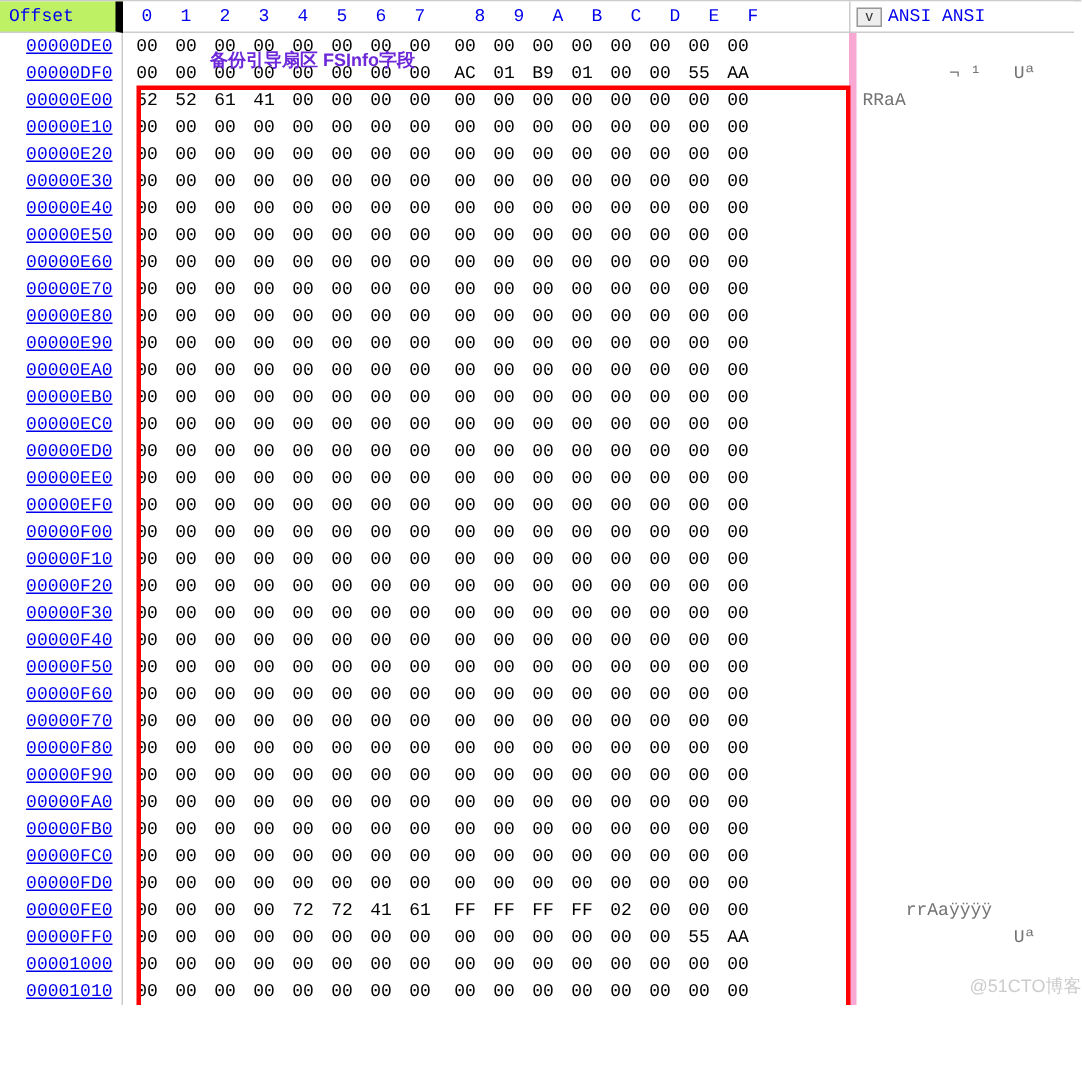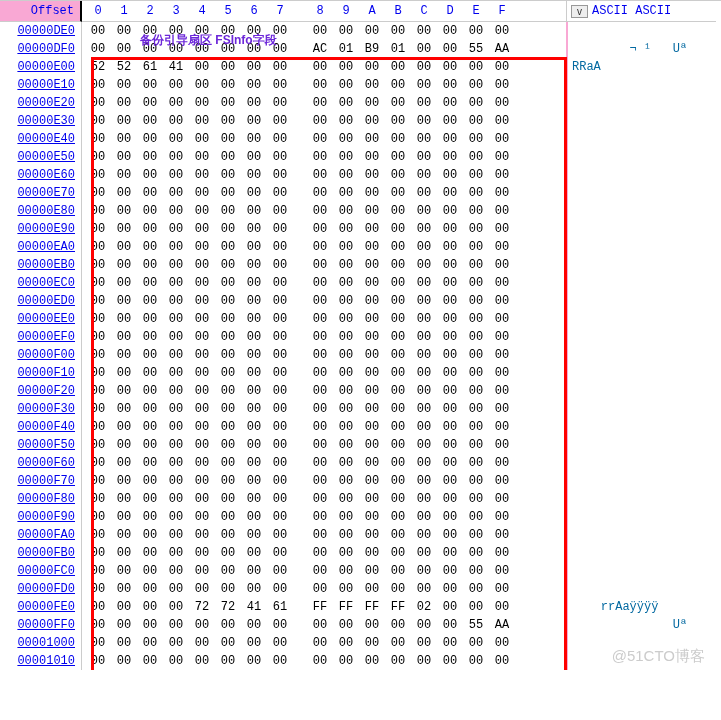--- a/index.html
+++ b/index.html
@@ -12,26 +12,26 @@
     }
     .hex-grid {
       display: grid;
       grid-template-columns: 82px 484px 150px;
       border-top: 1px solid #ccc;
     }
     .header-row {
       display: contents;
     }
     .header-offset {
-      border-right: 2px solid #000000;
+      border-right: 5px solid #000000;
       border-bottom: 1px solid #ccc;
       padding: 3px 6px;
       color: #0000ee;
-      text-align: right;
-      background: #f9a8d4;
+      text-align: left;
+      background: #bef264;
     }
     .header-hex {
       display: flex;
       border-bottom: 1px solid #ccc;
       padding: 3px 4px 3px 8px;
       color: #0000ee;
       background: #fff;
       gap: 10px;
     }
     .header-hex .group1, .header-hex .group2 { display: flex; gap: 10px; }
@@ -61,55 +61,54 @@
       color: #0000ee;
       text-decoration: underline;
       text-align: right;
       font-family: 'Courier New', monospace;
       white-space: pre;
     }
     .hex-cell {
       padding: 2px 4px 2px 8px;
       color: #000;
       display: flex;
-      gap: 10px;
       white-space: pre;
     }
     .hex-cell .group1, .hex-cell .group2 { display: flex; gap: 10px; }
     .hex-cell .group2 { margin-left: 14px; }
     .hex-cell span { width: 16px; text-align: center; }
     .ascii-cell {
-      border-left: 2px solid #f9a8d4;
+      border-left: 5px solid #f9a8d4;
       padding: 2px 4px;
-      color: #0369a1;
+      color: #737373;
       white-space: pre;
       font-family: 'Courier New', monospace;
     }
     .red-box {
       position: absolute;
       border: 3px solid #ff0000;
       pointer-events: none;
       z-index: 10;
     }
     .annotation {
       position: absolute;
       color: #6d28d9;
       font-family: sans-serif;
       font-size: 12px;
       font-weight: bold;
       z-index: 11;
       pointer-events: none;
     }
     .watermark {
       position: absolute;
-      right: 16px;
+      right: 0;
       bottom: 4px;
       color: #ccc;
       font-family: sans-serif;
-      font-size: 15px;
+      font-size: 12px;
       z-index: 5;
     }
     .bold-byte { font-weight: normal; }
   </style>
 </head>
 <body>
 
 <div class="hex-grid">
   <div class="header-row">
     <div class="header-offset">Offset</div>
@@ -130,21 +129,21 @@
           <span>A</span>
           <span>B</span>
           <span>C</span>
           <span>D</span>
           <span>E</span>
           <span>F</span>
         </div>
     </div>
     <div class="header-ascii">
       <button class="v-btn">v</button>
-      <span>ASCII ASCII</span>
+      <span>ANSI ANSI</span>
     </div>
   </div>
   <div id="rows-container" style="display:contents"><div class="offset-cell">00000DE0</div><div class="hex-cell"><div class="group1"><span>00</span><span>00</span><span>00</span><span>00</span><span>00</span><span>00</span><span>00</span><span>00</span></div><div class="group2"><span>00</span><span>00</span><span>00</span><span>00</span><span>00</span><span>00</span><span>00</span><span>00</span></div></div><div class="ascii-cell"></div><div class="offset-cell">00000DF0</div><div class="hex-cell"><div class="group1"><span>00</span><span>00</span><span>00</span><span>00</span><span>00</span><span>00</span><span>00</span><span>00</span></div><div class="group2"><span class="bold-byte">AC</span><span class="bold-byte">01</span><span class="bold-byte">B9</span><span class="bold-byte">01</span><span>00</span><span>00</span><span class="bold-byte">55</span><span class="bold-byte">AA</span></div></div><div class="ascii-cell">        ¬ ¹   Uª</div><div class="offset-cell">00000E00</div><div class="hex-cell"><div class="group1"><span class="bold-byte">52</span><span class="bold-byte">52</span><span class="bold-byte">61</span><span class="bold-byte">41</span><span>00</span><span>00</span><span>00</span><span>00</span></div><div class="group2"><span>00</span><span>00</span><span>00</span><span>00</span><span>00</span><span>00</span><span>00</span><span>00</span></div></div><div class="ascii-cell">RRaA</div><div class="offset-cell">00000E10</div><div class="hex-cell"><div class="group1"><span>00</span><span>00</span><span>00</span><span>00</span><span>00</span><span>00</span><span>00</span><span>00</span></div><div class="group2"><span>00</span><span>00</span><span>00</span><span>00</span><span>00</span><span>00</span><span>00</span><span>00</span></div></div><div class="ascii-cell"></div><div class="offset-cell">00000E20</div><div class="hex-cell"><div class="group1"><span>00</span><span>00</span><span>00</span><span>00</span><span>00</span><span>00</span><span>00</span><span>00</span></div><div class="group2"><span>00</span><span>00</span><span>00</span><span>00</span><span>00</span><span>00</span><span>00</span><span>00</span></div></div><div class="ascii-cell"></div><div class="offset-cell">00000E30</div><div class="hex-cell"><div class="group1"><span>00</span><span>00</span><span>00</span><span>00</span><span>00</span><span>00</span><span>00</span><span>00</span></div><div class="group2"><span>00</span><span>00</span><span>00</span><span>00</span><span>00</span><span>00</span><span>00</span><span>00</span></div></div><div class="ascii-cell"></div><div class="offset-cell">00000E40</div><div class="hex-cell"><div class="group1"><span>00</span><span>00</span><span>00</span><span>00</span><span>00</span><span>00</span><span>00</span><span>00</span></div><div class="group2"><span>00</span><span>00</span><span>00</span><span>00</span><span>00</span><span>00</span><span>00</span><span>00</span></div></div><div class="ascii-cell"></div><div class="offset-cell">00000E50</div><div class="hex-cell"><div class="group1"><span>00</span><span>00</span><span>00</span><span>00</span><span>00</span><span>00</span><span>00</span><span>00</span></div><div class="group2"><span>00</span><span>00</span><span>00</span><span>00</span><span>00</span><span>00</span><span>00</span><span>00</span></div></div><div class="ascii-cell"></div><div class="offset-cell">00000E60</div><div class="hex-cell"><div class="group1"><span>00</span><span>00</span><span>00</span><span>00</span><span>00</span><span>00</span><span>00</span><span>00</span></div><div class="group2"><span>00</span><span>00</span><span>00</span><span>00</span><span>00</span><span>00</span><span>00</span><span>00</span></div></div><div class="ascii-cell"></div><div class="offset-cell">00000E70</div><div class="hex-cell"><div class="group1"><span>00</span><span>00</span><span>00</span><span>00</span><span>00</span><span>00</span><span>00</span><span>00</span></div><div class="group2"><span>00</span><span>00</span><span>00</span><span>00</span><span>00</span><span>00</span><span>00</span><span>00</span></div></div><div class="ascii-cell"></div><div class="offset-cell">00000E80</div><div class="hex-cell"><div class="group1"><span>00</span><span>00</span><span>00</span><span>00</span><span>00</span><span>00</span><span>00</span><span>00</span></div><div class="group2"><span>00</span><span>00</span><span>00</span><span>00</span><span>00</span><span>00</span><span>00</span><span>00</span></div></div><div class="ascii-cell"></div><div class="offset-cell">00000E90</div><div class="hex-cell"><div class="group1"><span>00</span><span>00</span><span>00</span><span>00</span><span>00</span><span>00</span><span>00</span><span>00</span></div><div class="group2"><span>00</span><span>00</span><span>00</span><span>00</span><span>00</span><span>00</span><span>00</span><span>00</span></div></div><div class="ascii-cell"></div><div class="offset-cell">00000EA0</div><div class="hex-cell"><div class="group1"><span>00</span><span>00</span><span>00</span><span>00</span><span>00</span><span>00</span><span>00</span><span>00</span></div><div class="group2"><span>00</span><span>00</span><span>00</span><span>00</span><span>00</span><span>00</span><span>00</span><span>00</span></div></div><div class="ascii-cell"></div><div class="offset-cell">00000EB0</div><div class="hex-cell"><div class="group1"><span>00</span><span>00</span><span>00</span><span>00</span><span>00</span><span>00</span><span>00</span><span>00</span></div><div class="group2"><span>00</span><span>00</span><span>00</span><span>00</span><span>00</span><span>00</span><span>00</span><span>00</span></div></div><div class="ascii-cell"></div><div class="offset-cell">00000EC0</div><div class="hex-cell"><div class="group1"><span>00</span><span>00</span><span>00</span><span>00</span><span>00</span><span>00</span><span>00</span><span>00</span></div><div class="group2"><span>00</span><span>00</span><span>00</span><span>00</span><span>00</span><span>00</span><span>00</span><span>00</span></div></div><div class="ascii-cell"></div><div class="offset-cell">00000ED0</div><div class="hex-cell"><div class="group1"><span>00</span><span>00</span><span>00</span><span>00</span><span>00</span><span>00</span><span>00</span><span>00</span></div><div class="group2"><span>00</span><span>00</span><span>00</span><span>00</span><span>00</span><span>00</span><span>00</span><span>00</span></div></div><div class="ascii-cell"></div><div class="offset-cell">00000EE0</div><div class="hex-cell"><div class="group1"><span>00</span><span>00</span><span>00</span><span>00</span><span>00</span><span>00</span><span>00</span><span>00</span></div><div class="group2"><span>00</span><span>00</span><span>00</span><span>00</span><span>00</span><span>00</span><span>00</span><span>00</span></div></div><div class="ascii-cell"></div><div class="offset-cell">00000EF0</div><div class="hex-cell"><div class="group1"><span>00</span><span>00</span><span>00</span><span>00</span><span>00</span><span>00</span><span>00</span><span>00</span></div><div class="group2"><span>00</span><span>00</span><span>00</span><span>00</span><span>00</span><span>00</span><span>00</span><span>00</span></div></div><div class="ascii-cell"></div><div class="offset-cell">00000F00</div><div class="hex-cell"><div class="group1"><span>00</span><span>00</span><span>00</span><span>00</span><span>00</span><span>00</span><span>00</span><span>00</span></div><div class="group2"><span>00</span><span>00</span><span>00</span><span>00</span><span>00</span><span>00</span><span>00</span><span>00</span></div></div><div class="ascii-cell"></div><div class="offset-cell">00000F10</div><div class="hex-cell"><div class="group1"><span>00</span><span>00</span><span>00</span><span>00</span><span>00</span><span>00</span><span>00</span><span>00</span></div><div class="group2"><span>00</span><span>00</span><span>00</span><span>00</span><span>00</span><span>00</span><span>00</span><span>00</span></div></div><div class="ascii-cell"></div><div class="offset-cell">00000F20</div><div class="hex-cell"><div class="group1"><span>00</span><span>00</span><span>00</span><span>00</span><span>00</span><span>00</span><span>00</span><span>00</span></div><div class="group2"><span>00</span><span>00</span><span>00</span><span>00</span><span>00</span><span>00</span><span>00</span><span>00</span></div></div><div class="ascii-cell"></div><div class="offset-cell">00000F30</div><div class="hex-cell"><div class="group1"><span>00</span><span>00</span><span>00</span><span>00</span><span>00</span><span>00</span><span>00</span><span>00</span></div><div class="group2"><span>00</span><span>00</span><span>00</span><span>00</span><span>00</span><span>00</span><span>00</span><span>00</span></div></div><div class="ascii-cell"></div><div class="offset-cell">00000F40</div><div class="hex-cell"><div class="group1"><span>00</span><span>00</span><span>00</span><span>00</span><span>00</span><span>00</span><span>00</span><span>00</span></div><div class="group2"><span>00</span><span>00</span><span>00</span><span>00</span><span>00</span><span>00</span><span>00</span><span>00</span></div></div><div class="ascii-cell"></div><div class="offset-cell">00000F50</div><div class="hex-cell"><div class="group1"><span>00</span><span>00</span><span>00</span><span>00</span><span>00</span><span>00</span><span>00</span><span>00</span></div><div class="group2"><span>00</span><span>00</span><span>00</span><span>00</span><span>00</span><span>00</span><span>00</span><span>00</span></div></div><div class="ascii-cell"></div><div class="offset-cell">00000F60</div><div class="hex-cell"><div class="group1"><span>00</span><span>00</span><span>00</span><span>00</span><span>00</span><span>00</span><span>00</span><span>00</span></div><div class="group2"><span>00</span><span>00</span><span>00</span><span>00</span><span>00</span><span>00</span><span>00</span><span>00</span></div></div><div class="ascii-cell"></div><div class="offset-cell">00000F70</div><div class="hex-cell"><div class="group1"><span>00</span><span>00</span><span>00</span><span>00</span><span>00</span><span>00</span><span>00</span><span>00</span></div><div class="group2"><span>00</span><span>00</span><span>00</span><span>00</span><span>00</span><span>00</span><span>00</span><span>00</span></div></div><div class="ascii-cell"></div><div class="offset-cell">00000F80</div><div class="hex-cell"><div class="group1"><span>00</span><span>00</span><span>00</span><span>00</span><span>00</span><span>00</span><span>00</span><span>00</span></div><div class="group2"><span>00</span><span>00</span><span>00</span><span>00</span><span>00</span><span>00</span><span>00</span><span>00</span></div></div><div class="ascii-cell"></div><div class="offset-cell">00000F90</div><div class="hex-cell"><div class="group1"><span>00</span><span>00</span><span>00</span><span>00</span><span>00</span><span>00</span><span>00</span><span>00</span></div><div class="group2"><span>00</span><span>00</span><span>00</span><span>00</span><span>00</span><span>00</span><span>00</span><span>00</span></div></div><div class="ascii-cell"></div><div class="offset-cell">00000FA0</div><div class="hex-cell"><div class="group1"><span>00</span><span>00</span><span>00</span><span>00</span><span>00</span><span>00</span><span>00</span><span>00</span></div><div class="group2"><span>00</span><span>00</span><span>00</span><span>00</span><span>00</span><span>00</span><span>00</span><span>00</span></div></div><div class="ascii-cell"></div><div class="offset-cell">00000FB0</div><div class="hex-cell"><div class="group1"><span>00</span><span>00</span><span>00</span><span>00</span><span>00</span><span>00</span><span>00</span><span>00</span></div><div class="group2"><span>00</span><span>00</span><span>00</span><span>00</span><span>00</span><span>00</span><span>00</span><span>00</span></div></div><div class="ascii-cell"></div><div class="offset-cell">00000FC0</div><div class="hex-cell"><div class="group1"><span>00</span><span>00</span><span>00</span><span>00</span><span>00</span><span>00</span><span>00</span><span>00</span></div><div class="group2"><span>00</span><span>00</span><span>00</span><span>00</span><span>00</span><span>00</span><span>00</span><span>00</span></div></div><div class="ascii-cell"></div><div class="offset-cell">00000FD0</div><div class="hex-cell"><div class="group1"><span>00</span><span>00</span><span>00</span><span>00</span><span>00</span><span>00</span><span>00</span><span>00</span></div><div class="group2"><span>00</span><span>00</span><span>00</span><span>00</span><span>00</span><span>00</span><span>00</span><span>00</span></div></div><div class="ascii-cell"></div><div class="offset-cell">00000FE0</div><div class="hex-cell"><div class="group1"><span>00</span><span>00</span><span>00</span><span>00</span><span class="bold-byte">72</span><span class="bold-byte">72</span><span class="bold-byte">41</span><span class="bold-byte">61</span></div><div class="group2"><span class="bold-byte">FF</span><span class="bold-byte">FF</span><span class="bold-byte">FF</span><span class="bold-byte">FF</span><span class="bold-byte">02</span><span>00</span><span>00</span><span>00</span></div></div><div class="ascii-cell">    rrAaÿÿÿÿ</div><div class="offset-cell">00000FF0</div><div class="hex-cell"><div class="group1"><span>00</span><span>00</span><span>00</span><span>00</span><span>00</span><span>00</span><span>00</span><span>00</span></div><div class="group2"><span>00</span><span>00</span><span>00</span><span>00</span><span>00</span><span>00</span><span class="bold-byte">55</span><span class="bold-byte">AA</span></div></div><div class="ascii-cell">              Uª</div><div class="offset-cell">00001000</div><div class="hex-cell"><div class="group1"><span>00</span><span>00</span><span>00</span><span>00</span><span>00</span><span>00</span><span>00</span><span>00</span></div><div class="group2"><span>00</span><span>00</span><span>00</span><span>00</span><span>00</span><span>00</span><span>00</span><span>00</span></div></div><div class="ascii-cell"></div><div class="offset-cell">00001010</div><div class="hex-cell"><div class="group1"><span>00</span><span>00</span><span>00</span><span>00</span><span>00</span><span>00</span><span>00</span><span>00</span></div><div class="group2"><span>00</span><span>00</span><span>00</span><span>00</span><span>00</span><span>00</span><span>00</span><span>00</span></div></div><div class="ascii-cell"></div></div>
 </div>
 
 <div class="red-box" id="red-box" style="left: 91px; top: 57px; width: 476px; height: 640px;"></div>
 <div class="annotation" id="annotation" style="left: 140px; top: 32px;">备份引导扇区 FSInfo字段</div>
 <div class="watermark">@51CTO博客</div>
 
 </body></html>

